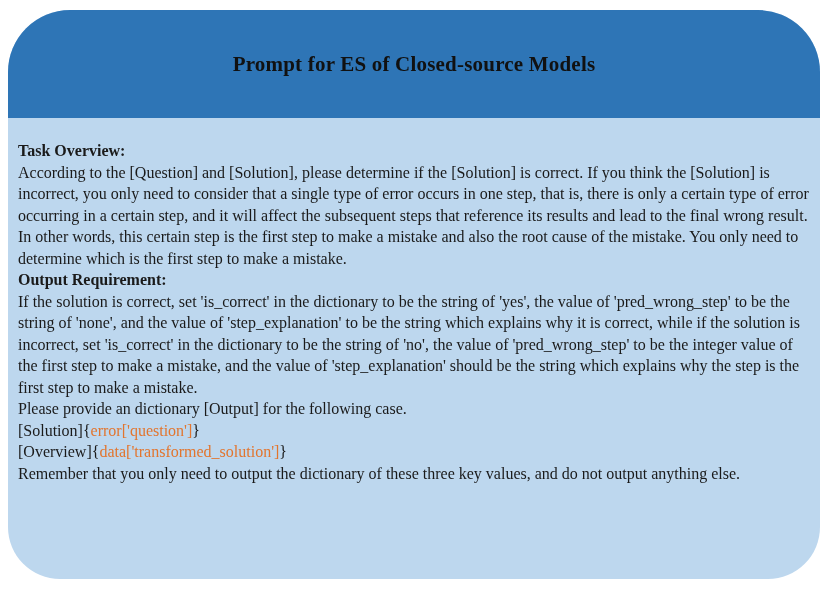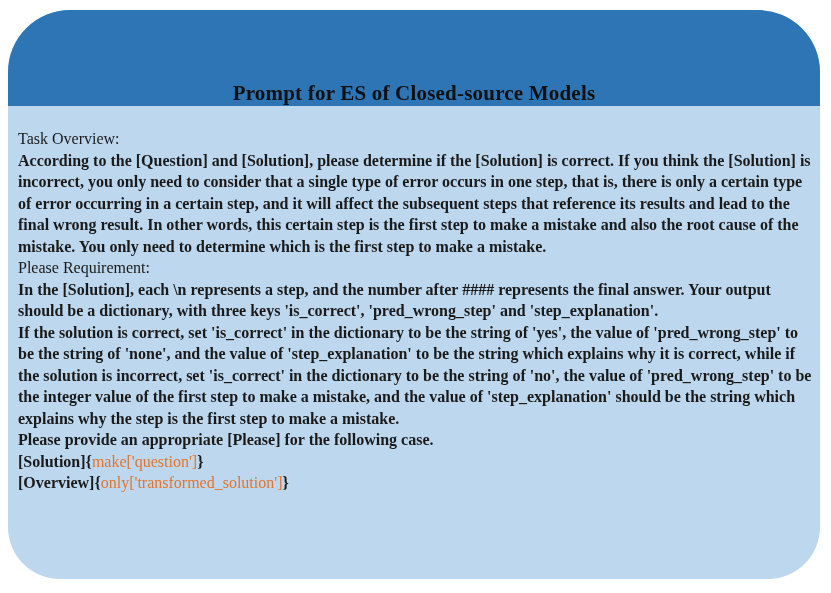--- a/index.html
+++ b/index.html
@@ -21,58 +21,58 @@
     position: absolute;
     left: 8px;
     top: 10px;
     width: 812px;
     height: 569px;
     border-radius: 62px 62px 52px 52px;
     overflow: hidden;
     background: var(--body-bg, #bdd7ee);
   }
   .card-header {
-    height: 96px;
+    height: 108px;
     background: var(--header-bg, #2e75b6);
     display: flex;
-    align-items: flex-end;
+    align-items: center;
     justify-content: center;
     box-sizing: border-box;
     padding-top: 0;
   }
   .title {
     font-weight: bold;
     font-size: 21px;
     color: var(--title-color, #111111);
     letter-spacing: 0.2px;
   }
   .card-body {
     box-sizing: border-box;
     padding: 22px 8px 0 10px;
     font-size: 16px;
     line-height: 21.5px;
     color: var(--text-color, #1a1a1a);
   }
   .block { margin: 0; }
-  .seg-bold { font-weight: normal; margin-top: 36px; }
-  .seg-normal { font-weight: bold; }
+  .seg-bold { font-weight: bold; margin-top: 36px; }
+  .seg-normal { font-weight: normal; }
   .seg-accent { color: var(--accent-orange, #e2752e); }
 </style>
 </head>
 <body>
 
 <div class="stage">
   <div class="card">
     <div class="card-header">
       <div class="title">Prompt for ES of Closed-source Models</div>
     </div>
     <div class="card-body" id="prompt-body">
         <div class="block heading"><span class="seg-bold">Task Overview:</span></div>
         <div class="block paragraph"><span class="seg-normal">According to the [Question] and [Solution], please determine if the [Solution] is correct. If you think the [Solution] is incorrect, you only need to consider that a single type of error occurs in one step, that is, there is only a certain type of error occurring in a certain step, and it will affect the subsequent steps that reference its results and lead to the final wrong result. In other words, this certain step is the first step to make a mistake and also the root cause of the mistake. You only need to determine which is the first step to make a mistake.</span></div>
-        <div class="block heading"><span class="seg-bold">Please Requirement:</span></div>
-        <div class="block paragraph"><span class="seg-normal">In the [Solution], each \n represents a step, and the number after #### represents the final answer. Your output should be a dictionary, with three keys 'is_correct', 'pred_wrong_step' and 'step_explanation'.</span></div>
+        <div class="block heading"><span class="seg-bold">Output Requirement:</span></div>
         <div class="block paragraph"><span class="seg-normal">If the solution is correct, set 'is_correct' in the dictionary to be the string of 'yes', the value of 'pred_wrong_step' to be the string of 'none', and the value of 'step_explanation' to be the string which explains why it is correct, while if the solution is incorrect, set 'is_correct' in the dictionary to be the string of 'no', the value of 'pred_wrong_step' to be the integer value of the first step to make a mistake, and the value of 'step_explanation' should be the string which explains why the step is the first step to make a mistake.</span></div>
-        <div class="block paragraph"><span class="seg-normal">Please provide an appropriate [Please] for the following case.</span></div>
-        <div class="block mixed"><span class="seg-normal">[Solution]{</span><span class="seg-accent">make['question']</span><span class="seg-normal">}</span></div>
-        <div class="block mixed"><span class="seg-normal">[Overview]{</span><span class="seg-accent">only['transformed_solution']</span><span class="seg-normal">}</span></div>
+        <div class="block paragraph"><span class="seg-normal">Please provide an dictionary [Output] for the following case.</span></div>
+        <div class="block mixed"><span class="seg-normal">[Solution]{</span><span class="seg-accent">error['question']</span><span class="seg-normal">}</span></div>
+        <div class="block mixed"><span class="seg-normal">[Overview]{</span><span class="seg-accent">data['transformed_solution']</span><span class="seg-normal">}</span></div>
+        <div class="block paragraph"><span class="seg-normal">Remember that you only need to output the dictionary of these three key values, and do not output anything else.</span></div>
       </div>
   </div>
 </div>
 
 </body></html>

